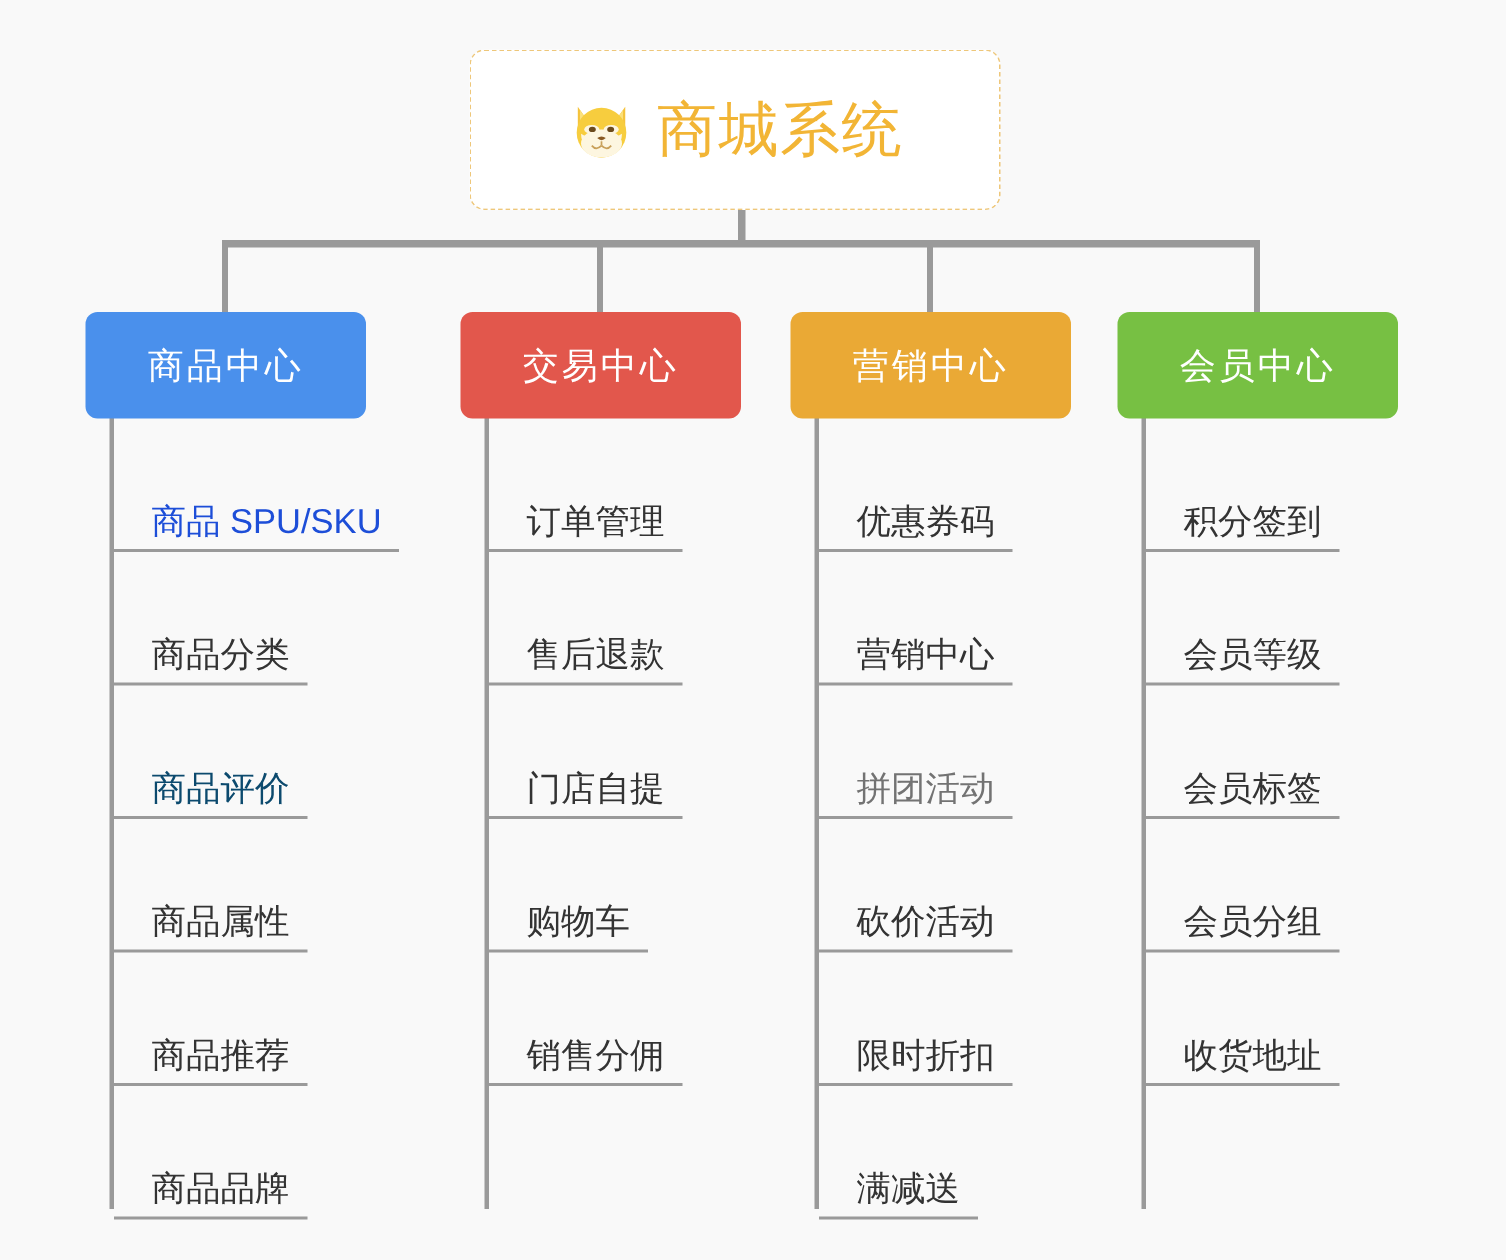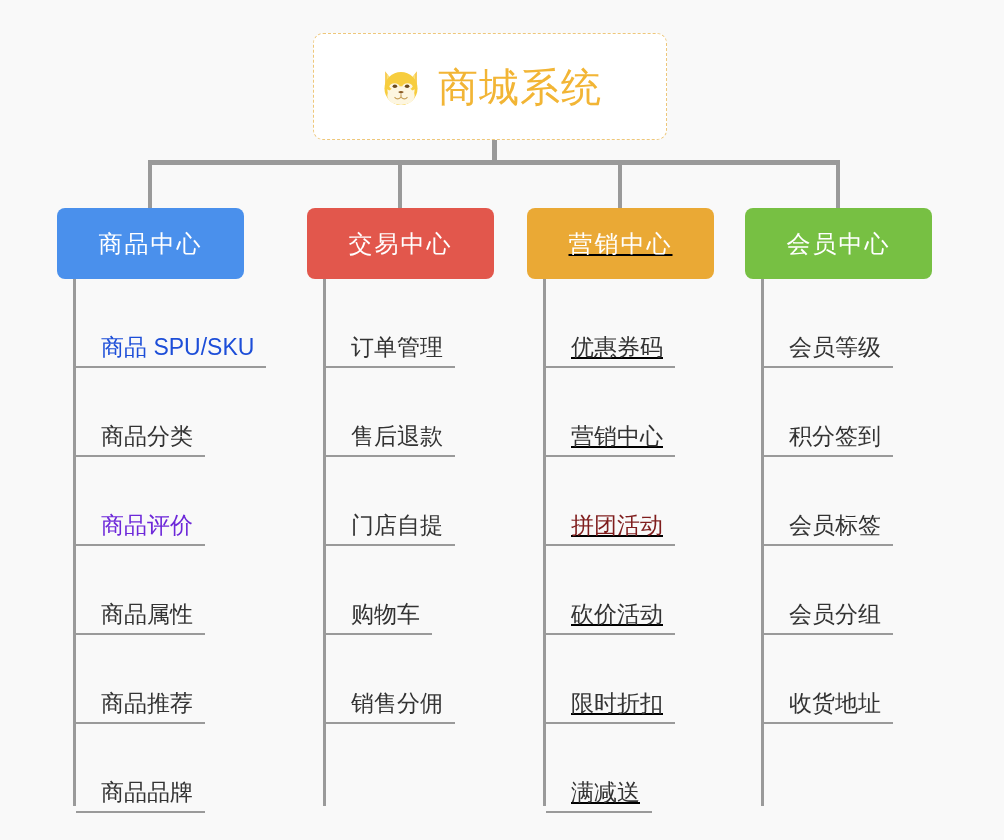--- a/index.html
+++ b/index.html
@@ -78,21 +78,21 @@
   .drop-3 { left: 618px; }
   .drop-4 { left: 836px; }
 
   
   .branch {
     position: absolute;
     top: 208px;
   }
   .branch-1 { left: 57px; }
   .branch-2 { left: 307px; }
-  .branch-3 { left: 527px; text-decoration: underline; }
+  .branch-3 { left: 527px; }
   .branch-4 { left: 745px; }
 
   .cat-box {
     width: 187px;
     height: 71px;
     box-sizing: border-box;
     border-radius: 8px;
     display: flex;
     align-items: center;
     justify-content: center;
@@ -179,21 +179,21 @@
     <div class="cat-box" style="background: rgb(74, 144, 236);">商品中心</div>
     <div class="leaf-stem" style="background: rgb(154, 154, 154); height: 534px;"></div>
     <ul class="leaf-list">
       <li class="leaf-item">
           <span class="leaf-label" style="color: #1d4ed8; border-bottom-color: rgb(154, 154, 154);">商品 SPU/SKU</span>
         </li>
       <li class="leaf-item">
           <span class="leaf-label" style="color: rgb(51, 51, 51); border-bottom-color: rgb(154, 154, 154);">商品分类</span>
         </li>
       <li class="leaf-item">
-          <span class="leaf-label" style="color: #6d28d9; border-bottom-color: rgb(154, 154, 154); text-align: right;">商品评价</span>
+          <span class="leaf-label" style="color: #0c4a6e; border-bottom-color: rgb(154, 154, 154); text-align: right;">商品评价</span>
         </li>
       <li class="leaf-item">
           <span class="leaf-label" style="color: rgb(51, 51, 51); border-bottom-color: rgb(154, 154, 154); margin-top: 36px;">商品属性</span>
         </li>
       <li class="leaf-item">
           <span class="leaf-label" style="color: rgb(51, 51, 51); border-bottom-color: rgb(154, 154, 154);">商品推荐</span>
         </li>
       <li class="leaf-item">
           <span class="leaf-label" style="color: rgb(51, 51, 51); border-bottom-color: rgb(154, 154, 154);">商品品牌</span>
         </li>
@@ -226,45 +226,45 @@
     <div class="cat-box" style="background: rgb(234, 169, 53);">营销中心</div>
     <div class="leaf-stem" style="background: rgb(154, 154, 154); height: 534px;"></div>
     <ul class="leaf-list">
       <li class="leaf-item">
           <span class="leaf-label" style="color: rgb(51, 51, 51); border-bottom-color: rgb(154, 154, 154);">优惠券码</span>
         </li>
       <li class="leaf-item">
           <span class="leaf-label" style="color: rgb(51, 51, 51); border-bottom-color: rgb(154, 154, 154);">营销中心</span>
         </li>
       <li class="leaf-item">
-          <span class="leaf-label" style="color: #7f1d1d; border-bottom-color: rgb(154, 154, 154);">拼团活动</span>
+          <span class="leaf-label" style="color: #737373; border-bottom-color: rgb(154, 154, 154);">拼团活动</span>
         </li>
       <li class="leaf-item">
           <span class="leaf-label" style="color: rgb(51, 51, 51); border-bottom-color: rgb(154, 154, 154);">砍价活动</span>
         </li>
       <li class="leaf-item">
           <span class="leaf-label" style="color: rgb(51, 51, 51); border-bottom-color: rgb(154, 154, 154);">限时折扣</span>
         </li>
       <li class="leaf-item">
           <span class="leaf-label" style="color: rgb(51, 51, 51); border-bottom-color: rgb(154, 154, 154);">满减送</span>
         </li>
     </ul>
   </div>
 
   <div class="branch branch-4">
     <div class="cat-box" style="background: rgb(119, 192, 67);">会员中心</div>
     <div class="leaf-stem" style="background: rgb(154, 154, 154); height: 534px;"></div>
     <ul class="leaf-list">
       <li class="leaf-item">
+          <span class="leaf-label" style="color: rgb(51, 51, 51); border-bottom-color: rgb(154, 154, 154);">积分签到</span>
+        </li>
+      <li class="leaf-item">
           <span class="leaf-label" style="color: rgb(51, 51, 51); border-bottom-color: rgb(154, 154, 154);">会员等级</span>
         </li>
       <li class="leaf-item">
-          <span class="leaf-label" style="color: rgb(51, 51, 51); border-bottom-color: rgb(154, 154, 154);">积分签到</span>
-        </li>
-      <li class="leaf-item">
           <span class="leaf-label" style="color: rgb(51, 51, 51); border-bottom-color: rgb(154, 154, 154);">会员标签</span>
         </li>
       <li class="leaf-item">
           <span class="leaf-label" style="color: rgb(51, 51, 51); border-bottom-color: rgb(154, 154, 154);">会员分组</span>
         </li>
       <li class="leaf-item">
           <span class="leaf-label" style="color: rgb(51, 51, 51); border-bottom-color: rgb(154, 154, 154);">收货地址</span>
         </li>
     </ul>
   </div>

